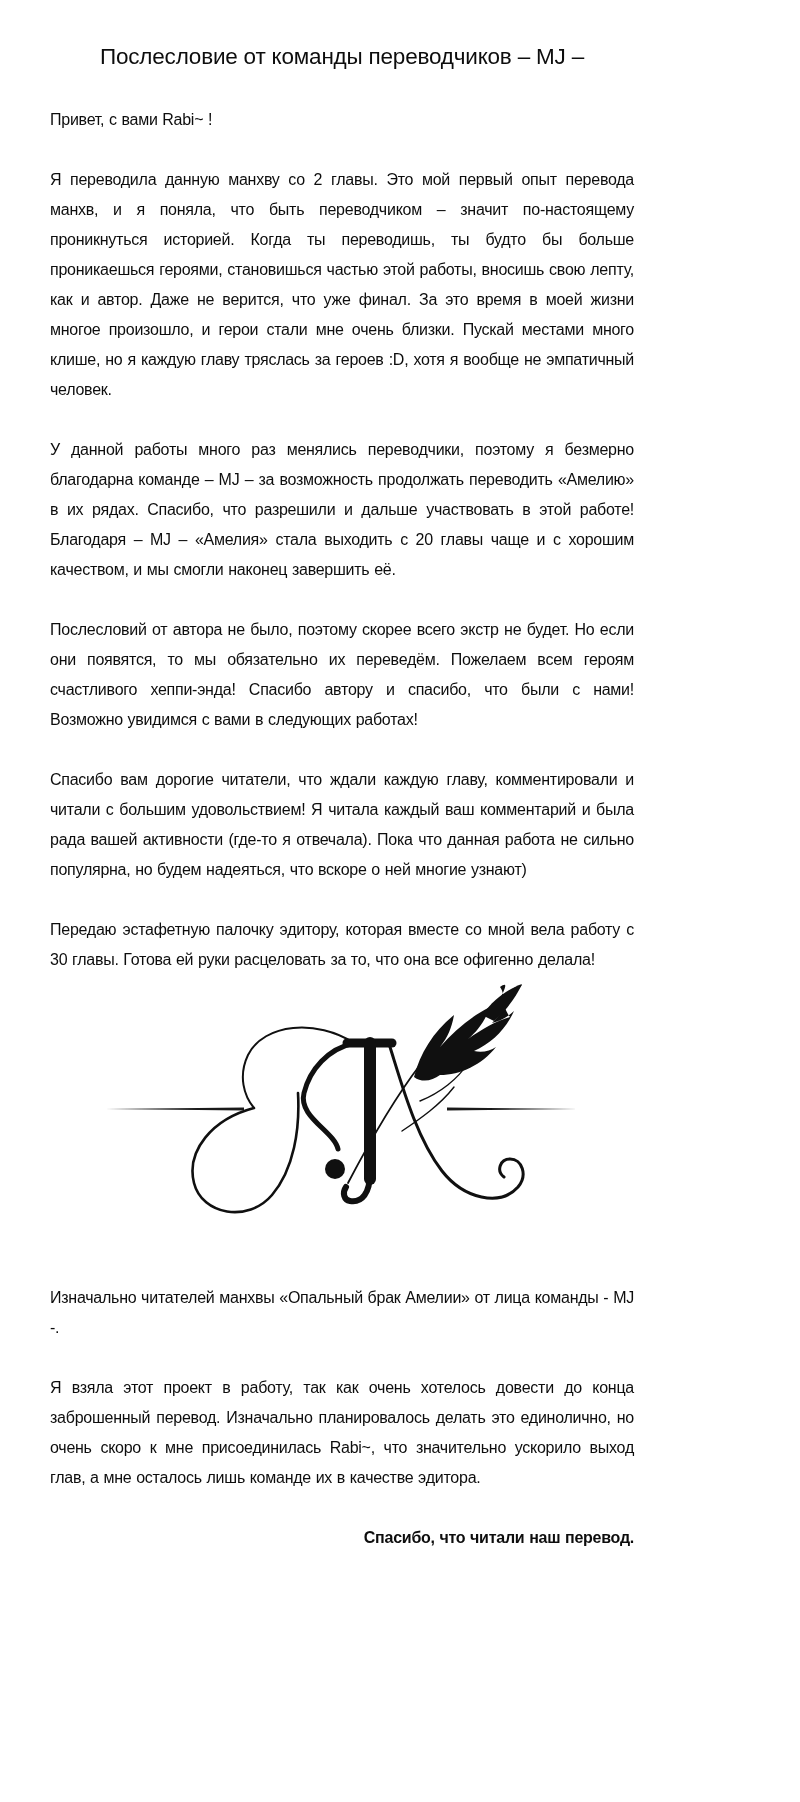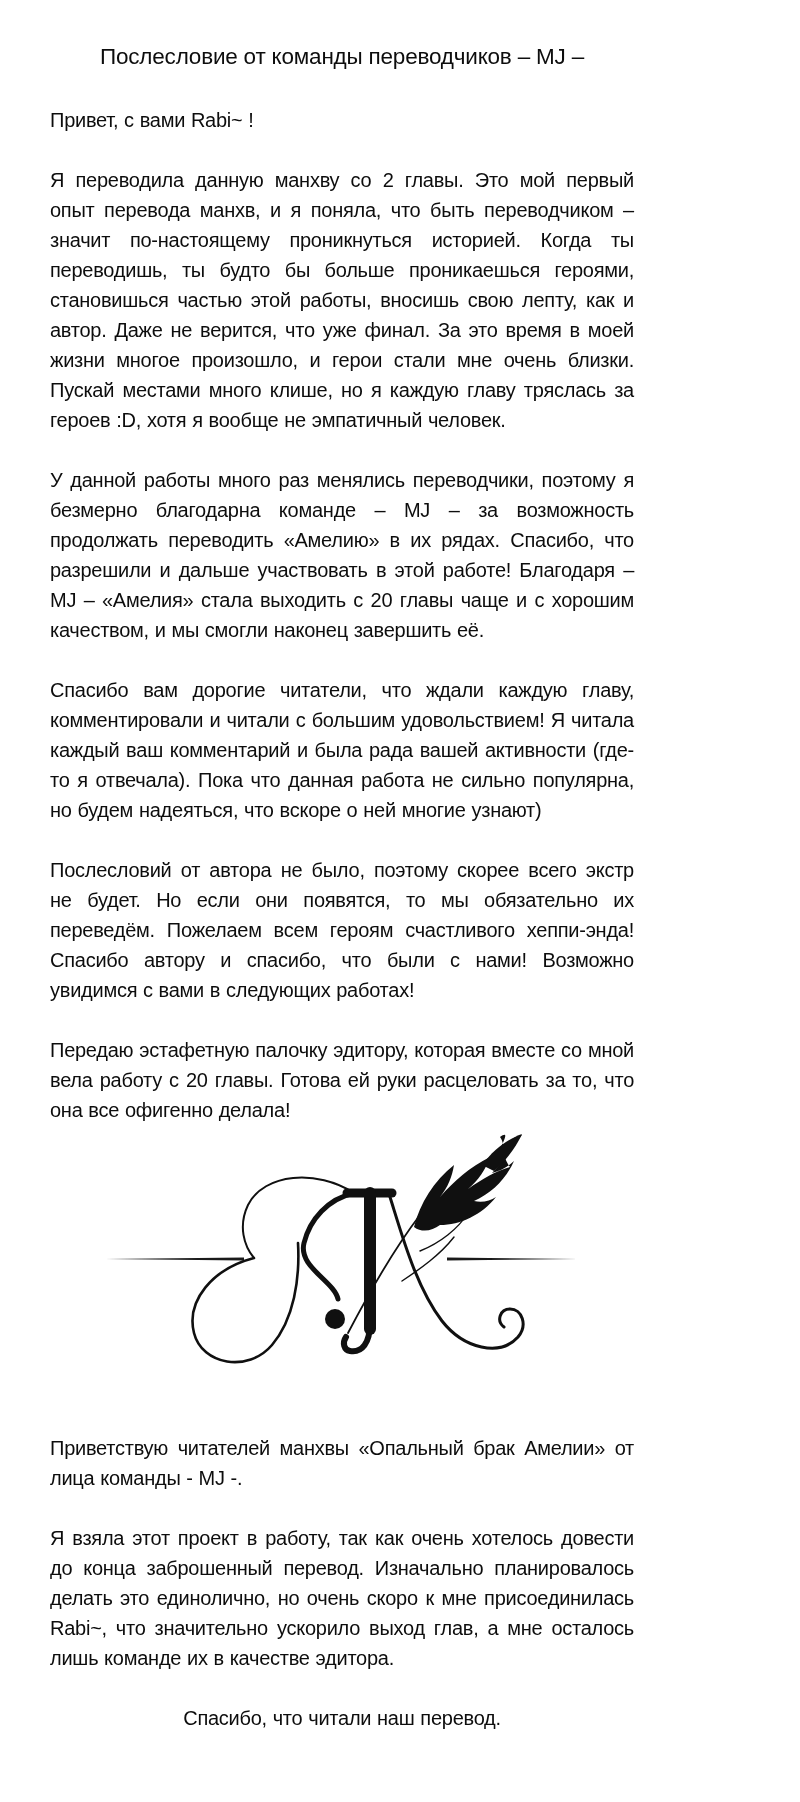--- a/index.html
+++ b/index.html
@@ -21,55 +21,56 @@
   }
   .title {
     font-size: 22.5px;
     font-weight: normal;
     text-align: center;
     letter-spacing: -0.2px;
     margin: 0;
     line-height: 30px;
   }
   .para {
-    font-size: 20px;
+    font-size: 16px;
     line-height: 30px;
     letter-spacing: -0.25px;
     word-spacing: 0.5px;
     text-align: justify;
     margin: 30px 0 0 0;
   }
   .greeting {
     text-align: left;
     margin-top: 33px;
   }
   .last-para {
-    text-align: center;
+    text-align: right;
+    font-weight: bold;
   }
   .logo-wrap {
     width: 480px;
     height: 272px;
     margin: 6px auto 14px auto;
   }
   .logo-wrap svg { display: block; width: 480px; height: 272px; }
 </style>
 </head>
 <body>
 
 <div class="page">
 
   <h1 class="title">Послесловие от команды переводчиков – MJ –</h1>
 
   <p class="para greeting">Привет, с вами Rabi~ !</p>
 
   <p class="para">Я переводила данную манхву со 2 главы. Это мой первый опыт перевода манхв, и я поняла, что быть переводчиком – значит по-настоящему проникнуться историей. Когда ты переводишь, ты будто бы больше проникаешься героями, становишься частью этой работы, вносишь свою лепту, как и автор. Даже не верится, что уже финал. За это время в моей жизни многое произошло, и герои стали мне очень близки. Пускай местами много клише, но я каждую главу тряслась за героев :D, хотя я вообще не эмпатичный человек.</p>
   <p class="para">У данной работы много раз менялись переводчики, поэтому я безмерно благодарна команде – MJ – за возможность продолжать переводить «Амелию» в их рядах. Спасибо, что разрешили и дальше участвовать в этой работе! Благодаря – MJ – «Амелия» стала выходить с 20 главы чаще и с хорошим качеством, и мы смогли наконец завершить её.</p>
+  <p class="para">Послесловий от автора не было, поэтому скорее всего экстр не будет. Но если они появятся, то мы обязательно их переведём. Пожелаем всем героям счастливого хеппи-энда! Спасибо автору и спасибо, что были с нами! Возможно увидимся с вами в следующих работах!</p>
   <p class="para">Спасибо вам дорогие читатели, что ждали каждую главу, комментировали и читали с большим удовольствием! Я читала каждый ваш комментарий и была рада вашей активности (где-то я отвечала). Пока что данная работа не сильно популярна, но будем надеяться, что вскоре о ней многие узнают)</p>
-  <p class="para">Послесловий от автора не было, поэтому скорее всего экстр не будет. Но если они появятся, то мы обязательно их переведём. Пожелаем всем героям счастливого хеппи-энда! Спасибо автору и спасибо, что были с нами! Возможно увидимся с вами в следующих работах!</p>
-  <p class="para">Передаю эстафетную палочку эдитору, которая вместе со мной вела работу с 20 главы. Готова ей руки расцеловать за то, что она все офигенно делала!</p>
+  <p class="para">Передаю эстафетную палочку эдитору, которая вместе со мной вела работу с 30 главы. Готова ей руки расцеловать за то, что она все офигенно делала!</p>
 
   <div class="logo-wrap">
     <svg viewBox="0 0 480 272" xmlns="http://www.w3.org/2000/svg" role="img" aria-label="MJ">
 
       <path d="M4 128 L142 126.6 L142 129.4 Z" fill="#1a1a1a"></path>
       <path d="M476 128 L345 126.6 L345 129.4 Z" fill="#1a1a1a"></path>
 
       <g stroke="#101010" fill="none" stroke-linecap="round">
 
         <path d="M252 62 C 215 38, 162 42, 146 74 C 136 95, 142 115, 152 127" stroke-width="2"></path>
@@ -107,17 +108,17 @@
                  C 404 48, 390 62, 372 70
                  C 380 72, 388 70, 394 66
                  C 380 84, 358 94, 338 94
                  C 330 100, 320 102, 312 96 Z" fill="#101010" stroke="none"></path>
 
         <path d="M380 34 C 392 18, 406 8, 420 3 C 414 16, 404 30, 392 40 Z" fill="#101010" stroke="none"></path>
       </g>
     </svg>
   </div>
 
-  <p class="para">Приветствую читателей манхвы «Опальный брак Амелии» от лица команды - MJ -.</p>
+  <p class="para">Изначально читателей манхвы «Опальный брак Амелии» от лица команды - MJ -.</p>
   <p class="para">Я взяла этот проект в работу, так как очень хотелось довести до конца заброшенный перевод. Изначально планировалось делать это единолично, но очень скоро к мне присоединилась Rabi~, что значительно ускорило выход глав, а мне осталось лишь команде их в качестве эдитора.</p>
   <p class="para last-para">Спасибо, что читали наш перевод.</p>
 
 </div>
 
 </body></html>

